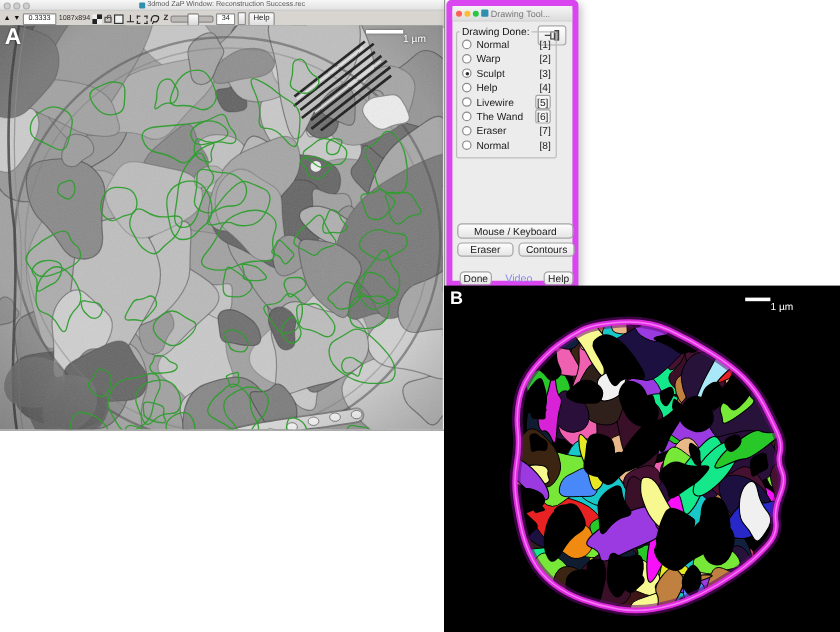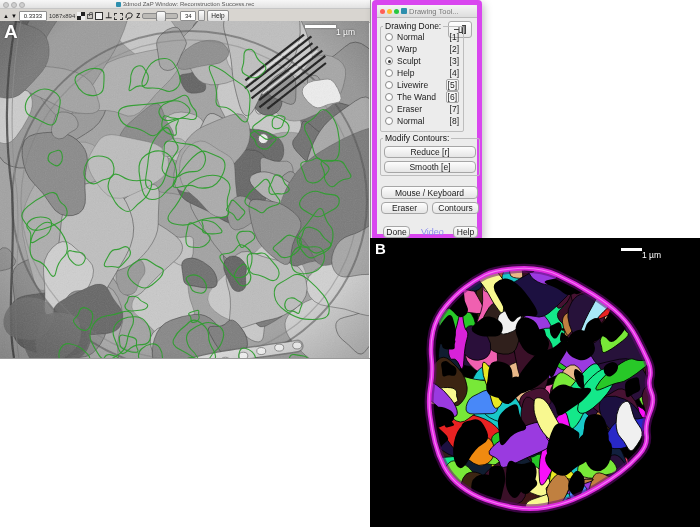--- a/index.html
+++ b/index.html
@@ -398,25 +398,20 @@
           <span class="key">[7]</span>
         </div>
         <div class="dm-row">
           <span class="radio"></span>
           <span class="lbl">Normal</span>
           <span class="key">[8]</span>
         </div>
       </div>
     </div>
 
-    <div class="gbox" id="mc-box">
-      <span class="legend">Modify Contours:</span>
-      <div class="btn wide">Reduce [r]</div>
-      <div class="btn wide">Smooth [e]</div>
-    </div>
 
     <div class="btn" id="mouse-kb">Mouse / Keyboard</div>
     <div class="btn" id="actions-btn">Eraser</div>
     <div class="btn" id="settings-btn">Contours</div>
     <div class="btn" id="done-btn">Done</div>
     <span id="video-link" style="color: rgb(138, 138, 240);">Video</span>
     <div class="btn" id="help-btn">Help</div>
   </section>
 
   <section class="panel-b">

